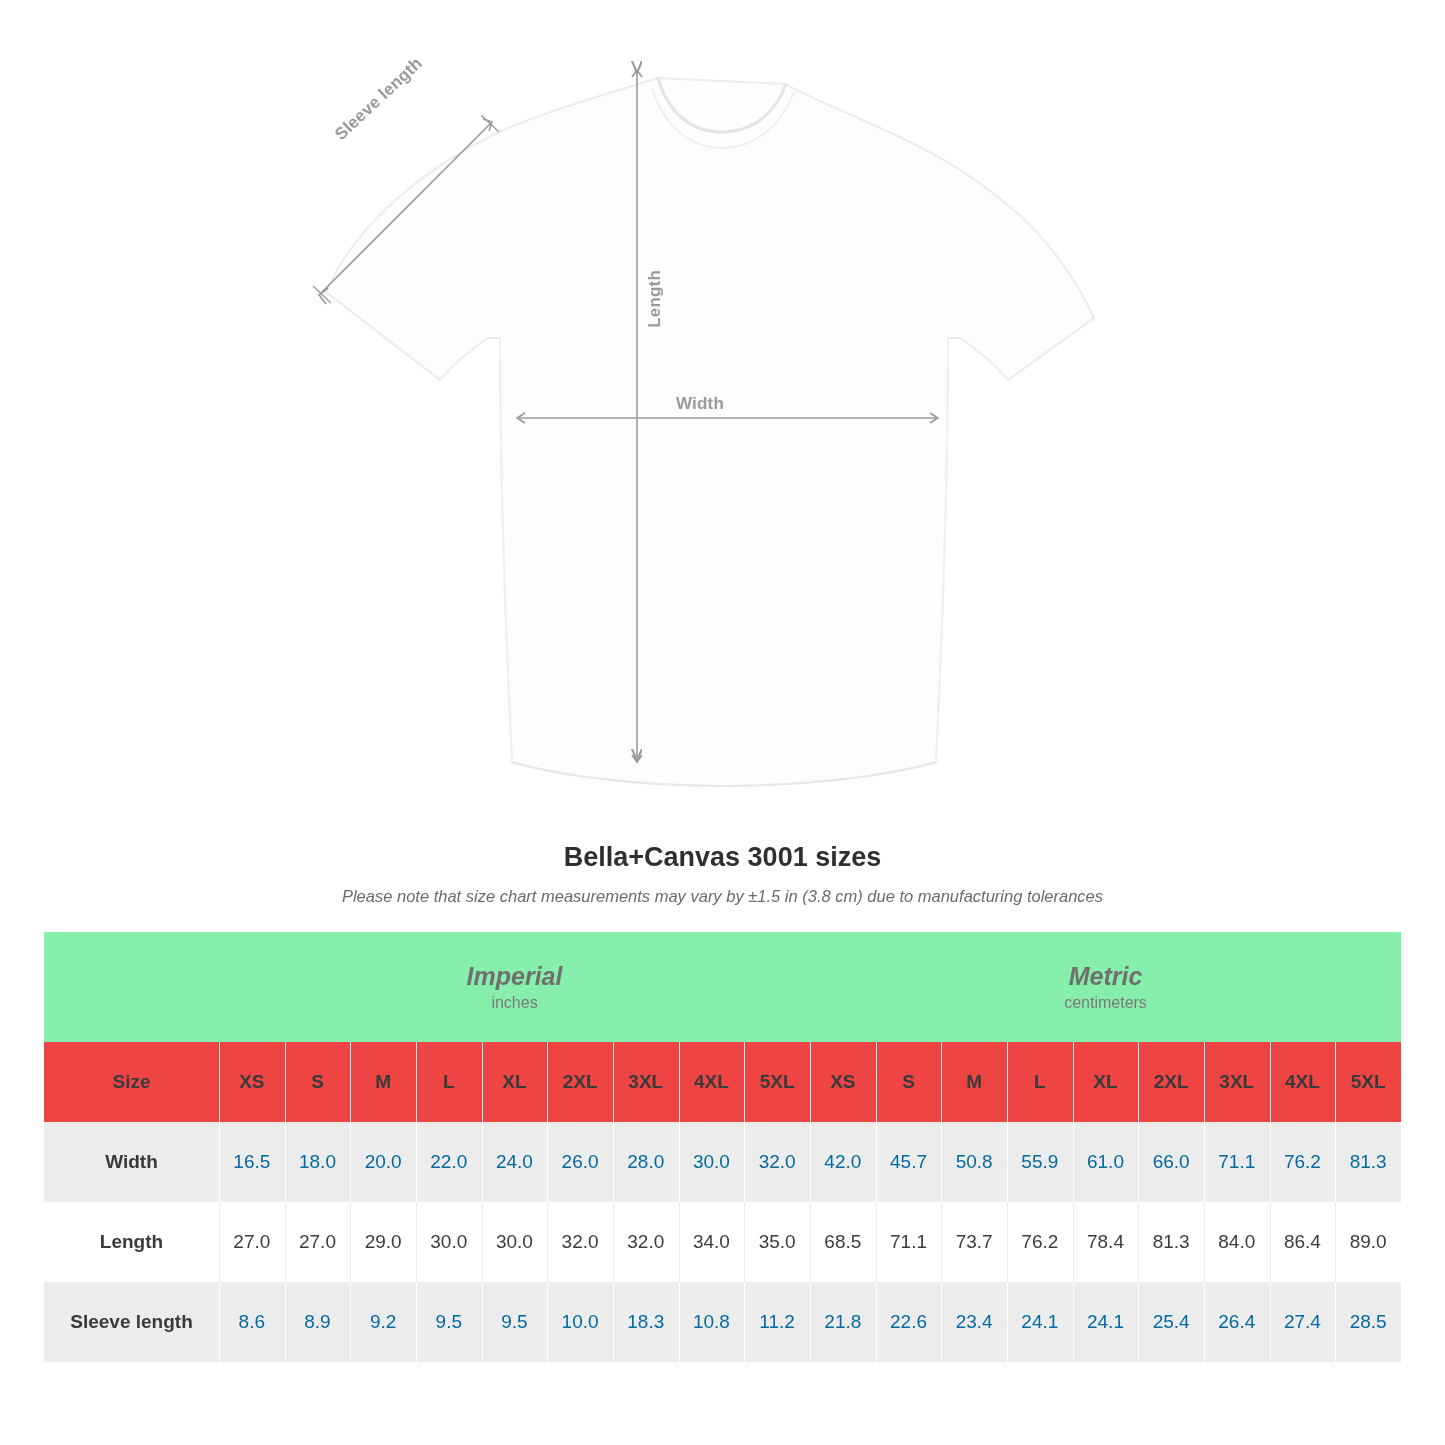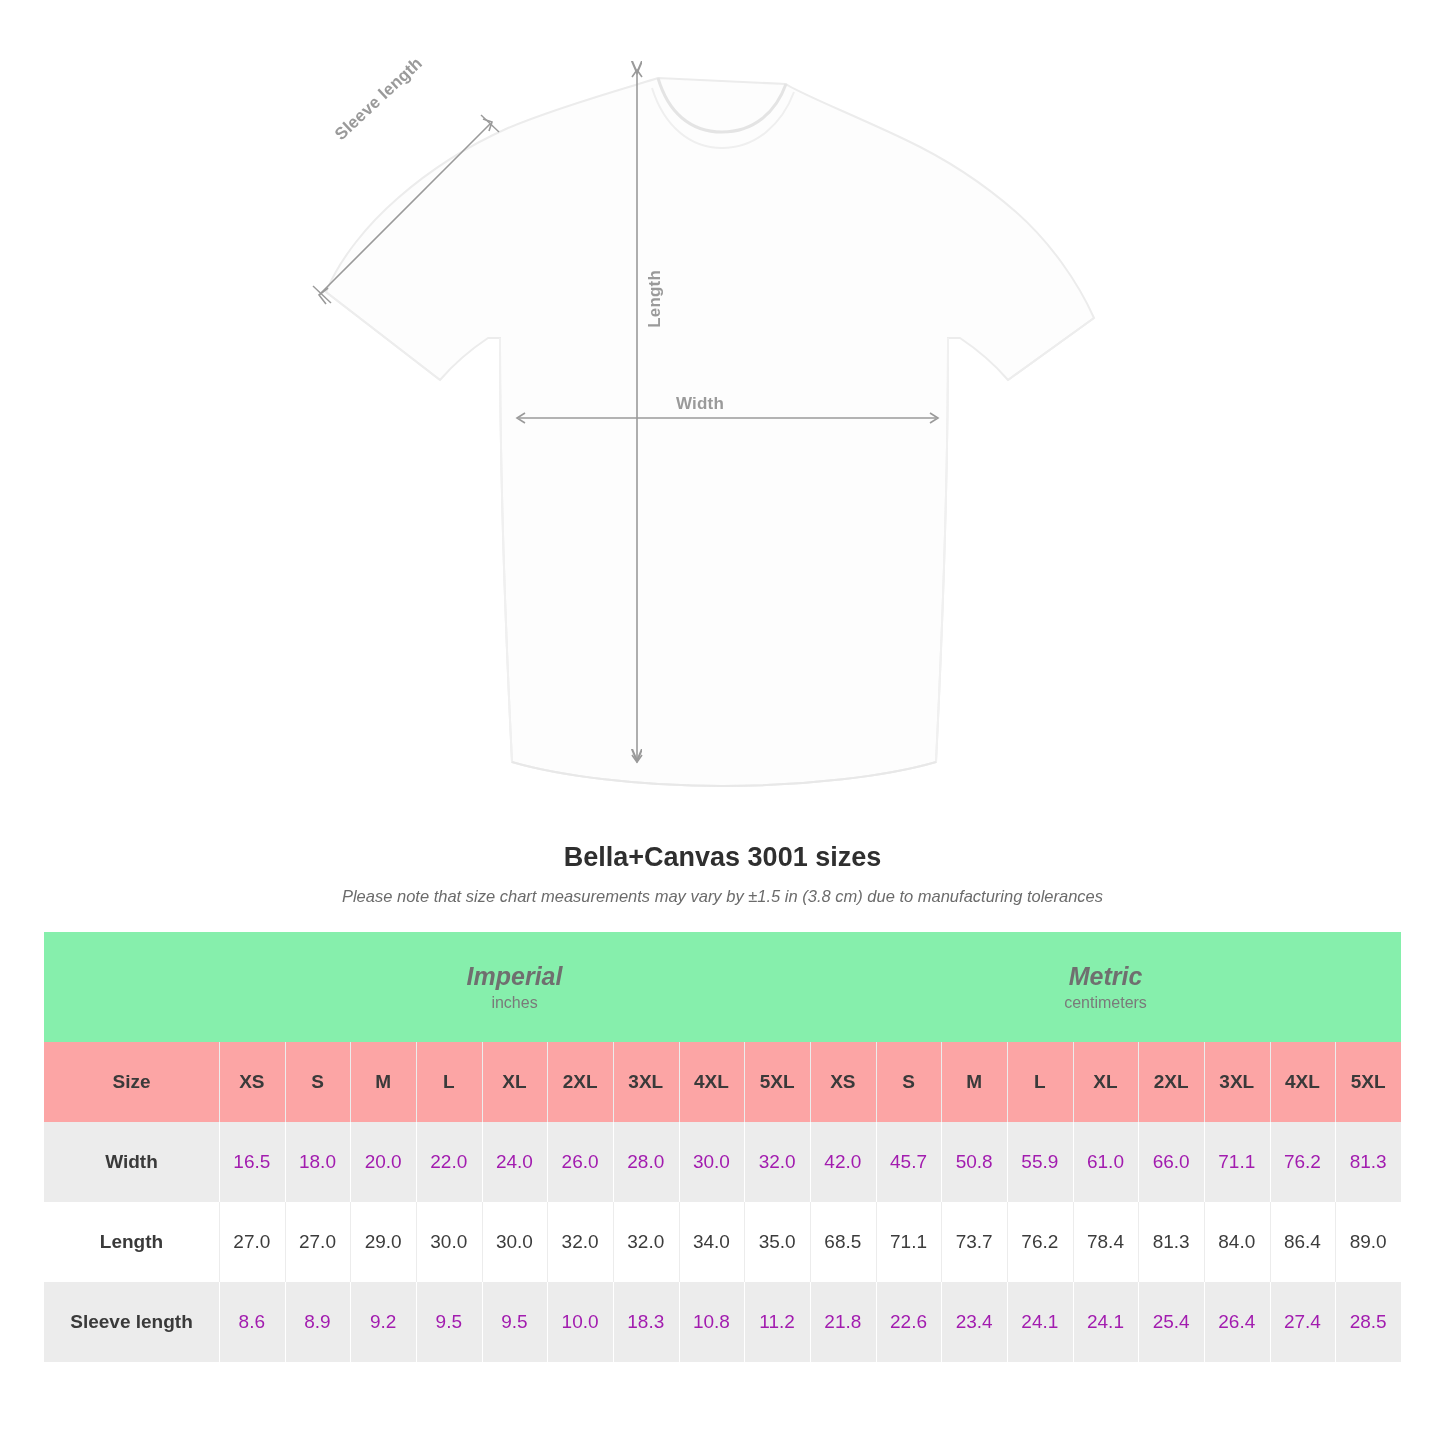--- a/index.html
+++ b/index.html
@@ -105,31 +105,31 @@
     color: #7a7a7a;
     margin-top: 4px;
   }
   .col-label {
     width: 175px;
     font-weight: bold;
     font-size: 18px;
     color: #3a3a3a;
   }
   .row-size td {
-    background: #fca5a5;
+    background: #ef4444;
     height: 78px;
     font-weight: bold;
     font-size: 19px;
     color: #3a3a3a;
   }
   .row-alt td {
     background: #ececec;
     height: 78px;
     font-size: 19px;
-    color: #a21caf;
+    color: #0369a1;
   }
   .row-plain td {
     background: #ffffff;
     height: 78px;
     font-size: 19px;
     color: #3c3c3c;
   }
   .row-alt td.col-label,
   .row-plain td.col-label,
   .row-size td.col-label {

